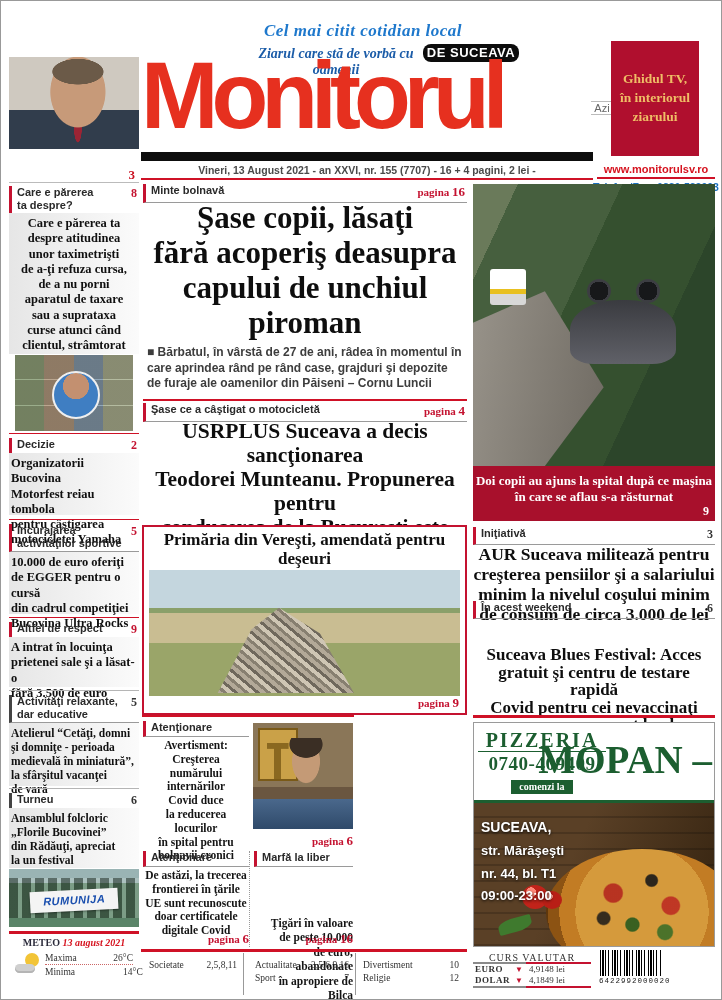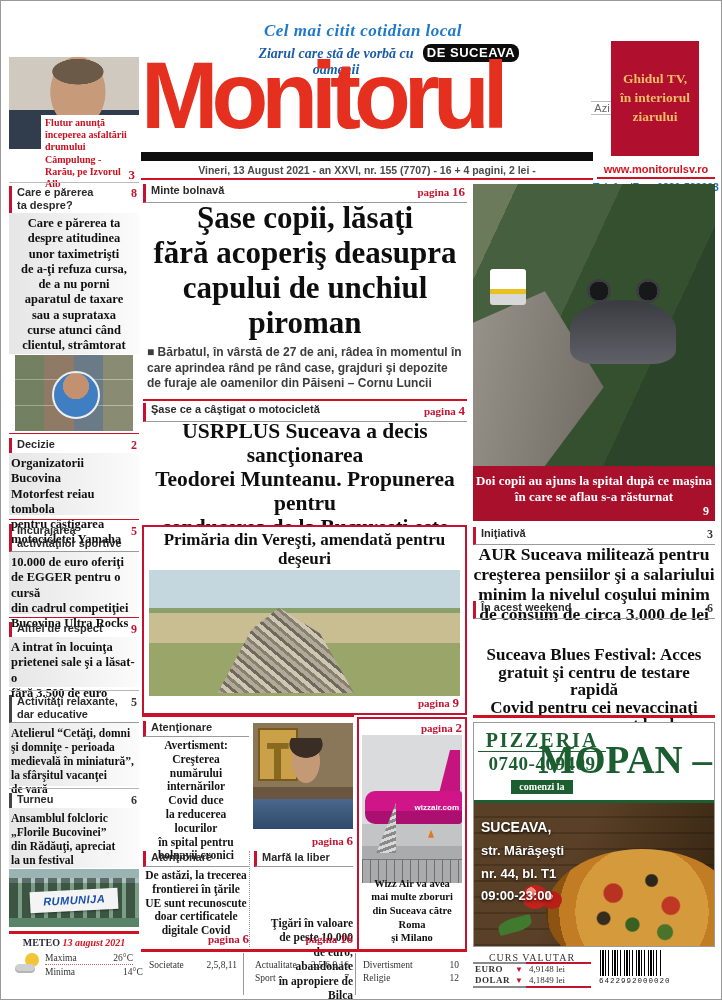--- a/index.html
+++ b/index.html
@@ -270,24 +270,20 @@
 ziarului</div>
   <div class="abs website">www.monitorulsv.ro</div>
   <div class="abs right-red-rule"></div>
   <div class="abs phone">Telefon/Fax: 0230-522993</div>
   <div class="abs right-gray-rule"></div>
   <div class="abs black-bar"></div>
   <div class="abs dateline">Vineri, 13 August 2021 - an XXVI, nr. 155 (7707) - 16 + 4 pagini, 2 lei -</div>
   <div class="abs date-red-rule"></div>
 
   <div class="abs lt-photo"></div>
-  <div class="abs lt-caption pre">Flutur anunţă
-începerea asfaltării
-drumului Câmpulung -
-Rarău, pe Izvorul Alb</div>
   <div class="abs lt-page">3</div>
   <div class="abs lt-rule"></div>
 
   <div class="abs kicker sec1-k">
     <span class="pre">Care e părerea
 ta despre?</span>
     <span class="pgnum">8</span>
   </div>
   <div class="abs sb-body sec1-b pre">Care e părerea ta
 despre atitudinea
@@ -439,36 +435,20 @@
 
   <div class="abs kicker cig-k">
     <span>Marfă la liber</span>
   </div>
   <div class="abs cig-t pre">Ţigări în valoare
 de peste 10.000
 de euro, abandonate
 în apropiere de Bilca</div>
   <div class="abs pagina cig-p"><span>pagina</span> <b>16</b></div>
 
-  <div class="abs wizz-box">
-    <div class="pagina wizz-pg"><span>pagina</span> <b>2</b></div>
-    <div class="ph-wizz">
-      <div class="wizz-tail"></div>
-      <div class="wizz-body">
-          <span>wizzair.com</span>
-        </div>
-      <div class="wizz-stairs"></div>
-      <div class="wizz-cone"></div>
-      <div class="wizz-fence"></div>
-    </div>
-    <div class="headline wizz-cap pre">Wizz Air va avea
-mai multe zboruri
-din Suceava către Roma
-şi Milano</div>
-  </div>
 
   <div class="abs ph-crash">
     <div class="crash-road"></div>
     <div class="crash-amb"></div>
     <div class="crash-car">
       <div class="crash-wheel wh1"></div>
       <div class="crash-wheel wh2"></div>
     </div>
   </div>
   <div class="abs photo-cap pre"><span>Doi copii au ajuns la spital după ce maşina

